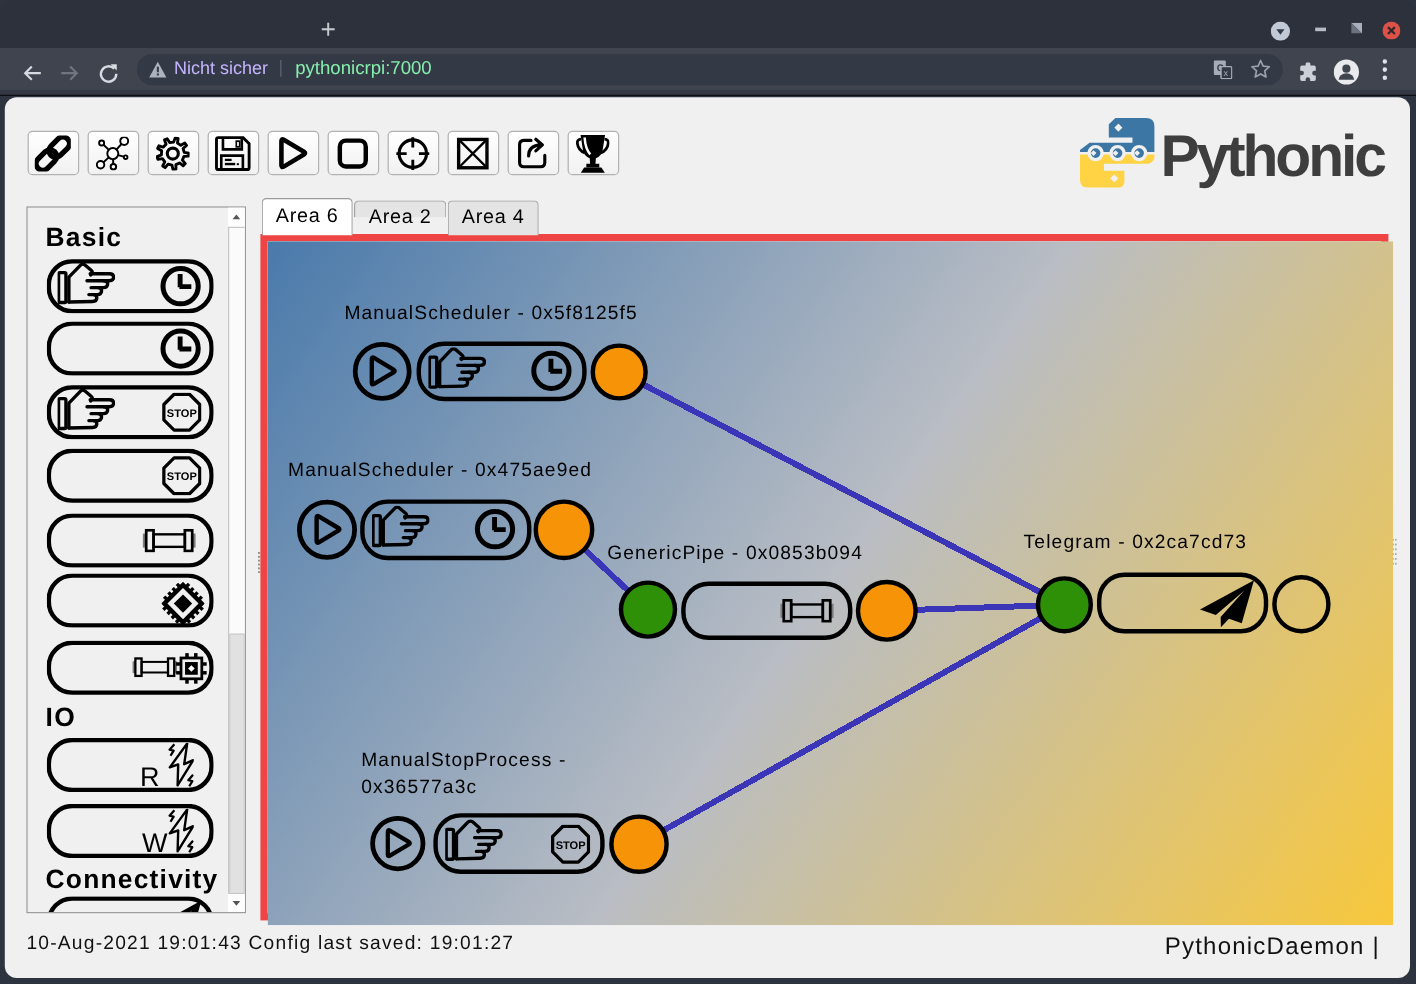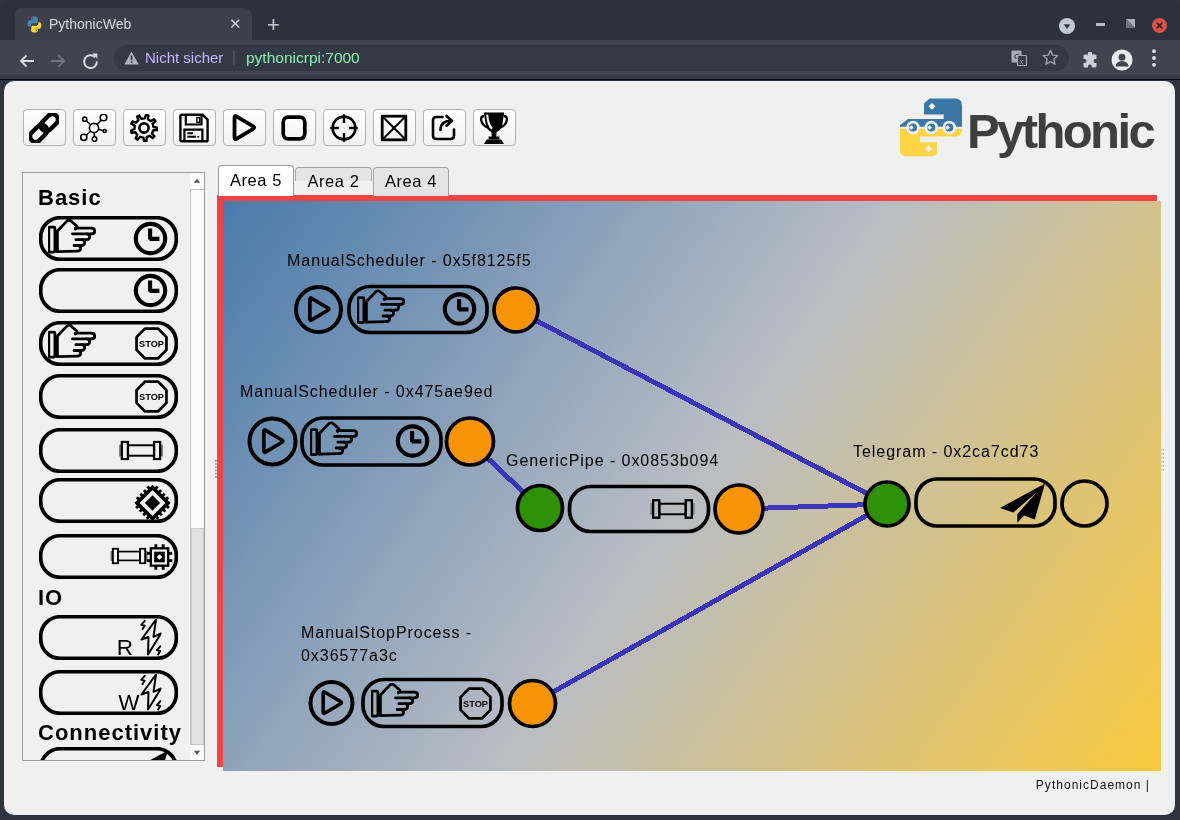--- a/index.html
+++ b/index.html
@@ -34,34 +34,26 @@
   .wtab { position:absolute; font-size:16.5px; letter-spacing:0.6px; color:#000; text-align:center; }
   #wtab1 { left:214px; top:84px; width:76px; height:31px; background:#ffffff;
     border:1px solid #9a9a9a; border-bottom:none; border-radius:4px 4px 0 0; line-height:29px; z-index:3;}
   #wtab2 { left:291px; top:86px; width:77px; height:14px; background:#e4e4e4;
     border:1px solid #a5a5a5; border-bottom:none; border-radius:4px 4px 0 0; line-height:27px; z-index:2;}
   #wtab3 { left:369px; top:86px; width:76px; height:29px; background:#e4e4e4;
     border:1px solid #a5a5a5; border-bottom:none; border-radius:4px 4px 0 0; line-height:27px; z-index:2;}
   #canvas { position:absolute; left:213px; top:114px; width:940px; height:572px;
     border:6px solid #ef4444; z-index:1; }
   #status1 { position:absolute; left:18px; top:697px; font-size:16px; letter-spacing:1.02px; color:#111; }
-  #status2 { position:absolute; right:25px; top:697px; font-size:12px; letter-spacing:1.02px; color:#111; }
+  #status2 { position:absolute; right:25px; top:697px; font-size:20px; letter-spacing:1.02px; color:#111; }
 </style>
 </head>
 <body>
 <div id="win">
   <div id="tabbar">
-    <div id="tab">
-      <svg width="17" height="17" viewBox="0 0 16 16" style="position:absolute;left:11px;top:8px">
-        <path fill="#4688b8" d="M7.9,0.5 C4.6,0.5 4.9,2 4.9,2 l0,1.5 3.1,0 0,0.5 -4.3,0 c0,0 -2.1,-0.2 -2.1,3.1 0,3.3 1.8,3.1 1.8,3.1 l1.1,0 0,-1.5 c0,0 -0.1,-1.8 1.8,-1.8 l3.1,0 c0,0 1.7,0 1.7,-1.7 l0,-2.8 c0,0 0.3,-1.9 -3.2,-1.9 z M6.2,1.6 c0.3,0 0.6,0.3 0.6,0.6 0,0.3 -0.3,0.6 -0.6,0.6 -0.3,0 -0.6,-0.3 -0.6,-0.6 0,-0.3 0.3,-0.6 0.6,-0.6 z"></path>
-        <path fill="#fdd835" d="M8.1,15.5 c3.3,0 3,-1.5 3,-1.5 l0,-1.5 -3.1,0 0,-0.5 4.3,0 c0,0 2.1,0.2 2.1,-3.1 0,-3.3 -1.8,-3.1 -1.8,-3.1 l-1.1,0 0,1.5 c0,0 0.1,1.8 -1.8,1.8 l-3.1,0 c0,0 -1.7,0 -1.7,1.7 l0,2.8 c0,0 -0.3,1.9 3.2,1.9 z M9.8,14.4 c-0.3,0 -0.6,-0.3 -0.6,-0.6 0,-0.3 0.3,-0.6 0.6,-0.6 0.3,0 0.6,0.3 0.6,0.6 0,0.3 -0.3,0.6 -0.6,0.6 z"></path>
-      </svg>
-      <span id="tabtitle">PythonicWeb</span>
-      <span id="tabx">✕</span>
-    </div>
     <span id="plus">+</span>
     <svg width="16" height="16" style="position:absolute;left:1059px;top:18px">
       <circle cx="8" cy="8" r="8" fill="#c2c9d6"></circle>
       <path d="M4.6,6.3 L11.4,6.3 L8,11 Z" fill="#333a47"></path>
     </svg>
     <div style="position:absolute;left:1096px;top:23px;width:9px;height:2.5px;background:#b6bcc6"></div>
     <svg width="9" height="9" style="position:absolute;left:1126px;top:19px">
       <path d="M0,0 H9 V9 Z" fill="#aab0bb"></path>
       <path d="M0,0 V9 H9 Z" fill="#6b7280"></path>
     </svg>
@@ -352,21 +344,21 @@
       <div id="sbar">
         <div id="sbthumb"></div>
         <div id="sbup"><svg width="14" height="16">
               <path d="M3.8,9.8 L7,5.8 L10.2,9.8 Z" fill="#555"></path>
             </svg></div>
         <div id="sbdn"><svg width="14" height="15">
               <path d="M3.8,5.8 L7,9.8 L10.2,5.8 Z" fill="#555"></path>
             </svg></div>
       </div>
     </div>
-    <div class="wtab" id="wtab1">Area 5</div>
+    <div class="wtab" id="wtab1">Area 6</div>
     <div class="wtab" id="wtab2">Area 2</div>
     <div class="wtab" id="wtab3">Area 4</div>
     <div id="canvas">
       <svg width="938" height="570" viewBox="0 0 938 570" font-family="Liberation Sans,sans-serif">
         <defs>
           <linearGradient id="bggrad" gradientUnits="userSpaceOnUse" x1="0" y1="0" x2="895" y2="631">
             <stop offset="0" stop-color="#4a7aab"></stop>
             <stop offset="0.5" stop-color="#b9bdc4"></stop>
             <stop offset="1" stop-color="#f8c83c"></stop>
           </linearGradient>
@@ -442,15 +434,16 @@
         <rect x="0" y="8" width="1.5" height="1.5"></rect>
           <rect x="2.5" y="8" width="1.5" height="1.5"></rect>
         <rect x="0" y="12" width="1.5" height="1.5"></rect>
           <rect x="2.5" y="12" width="1.5" height="1.5"></rect>
         <rect x="0" y="16" width="1.5" height="1.5"></rect>
           <rect x="2.5" y="16" width="1.5" height="1.5"></rect>
         <rect x="0" y="20" width="1.5" height="1.5"></rect>
           <rect x="2.5" y="20" width="1.5" height="1.5"></rect>
       </g>
     </svg>
+    <div id="status1">10-Aug-2021 19:01:43 Config last saved: 19:01:27</div>
     <div id="status2">PythonicDaemon |</div>
   </div>
 </div>
 
 </body></html>

